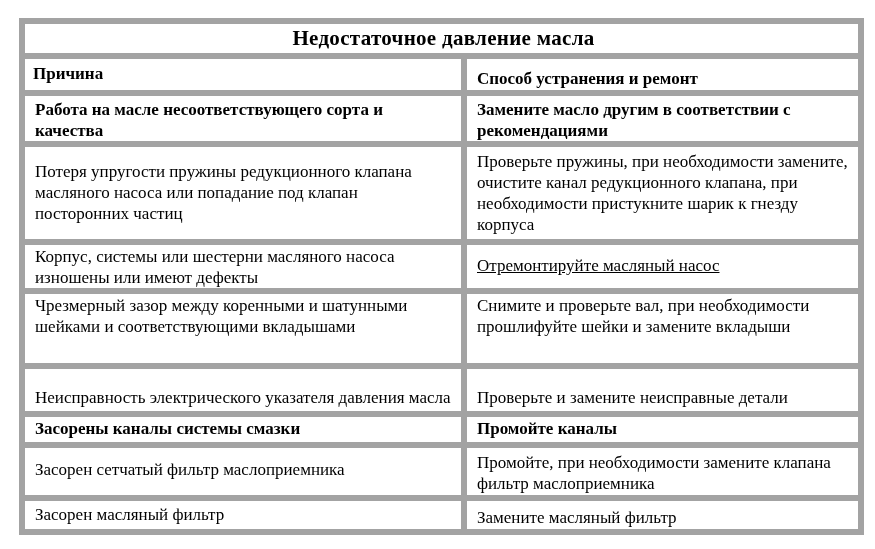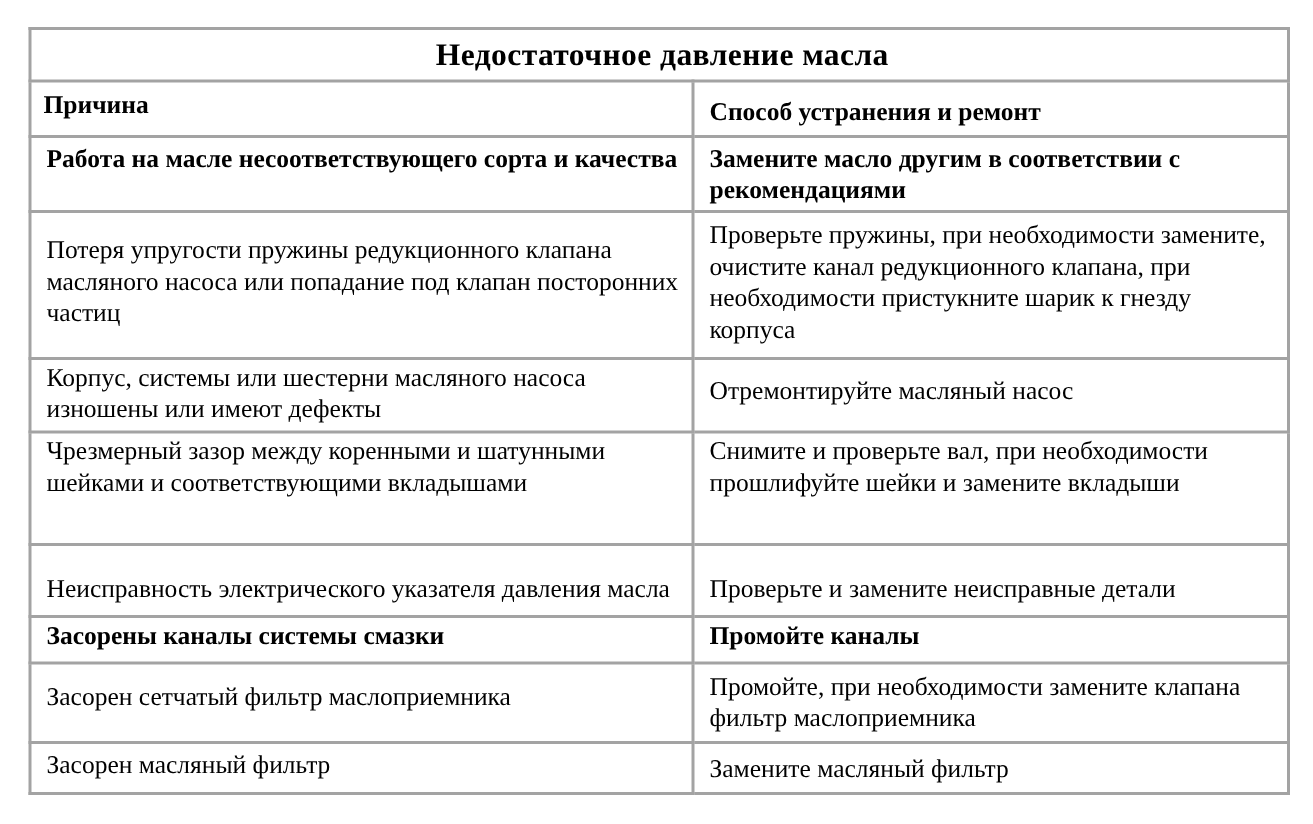--- a/index.html
+++ b/index.html
@@ -17,21 +17,21 @@
     }
     table.trouble {
       position: absolute;
       left: 19px;
       top: 18px;
       width: 839px;
       border-collapse: collapse;
       table-layout: fixed;
     }
     table.trouble td, table.trouble th {
-      border: 2px solid #a3a3a3;
+      border: 6px solid #a3a3a3;
       vertical-align: top;
       text-align: left;
       padding: 0 6px 0 10px;
       font-size: 17px;
       line-height: 21px;
       font-weight: normal;
       box-sizing: border-box;
     }
     table.trouble col.c1 { width: 442px; }
     table.trouble col.c2 { width: 397px; }
@@ -49,21 +49,21 @@
       height: 37px;
       padding-top: 6px !important;
     }
     .head-cell.left { padding-left: 8px !important; padding-top: 4px !important; }
     .head-cell.right { padding-top: 9px !important; margin-top: 40px; }
     tr.r1 td { height: 50px; padding-top: 3px; font-weight: bold; }
     tr.r2 td { height: 98px; }
     tr.r2 td.left { padding-top: 14px; }
     tr.r2 td.right { padding-top: 4px; }
     tr.r3 td { height: 49px; padding-top: 1px; }
-    tr.r3 td.right { padding-top: 10px; }
+    tr.r3 td.right { padding-top: 10px; text-decoration: underline; }
     tr.r4 td { height: 75px; padding-top: 1px; }
     tr.r5 td { height: 48px; padding-top: 18px; }
     tr.r6 td { height: 31px; padding-top: 1px; font-weight: bold; }
     tr.r7 td { height: 53px; }
     tr.r7 td.left { padding-top: 11px; }
     tr.r7 td.right { padding-top: 4px; }
     tr.r8 td { height: 34px; padding-top: 3px; }
     tr.r8 td.right { padding-top: 6px; }
   </style>
 </head>

